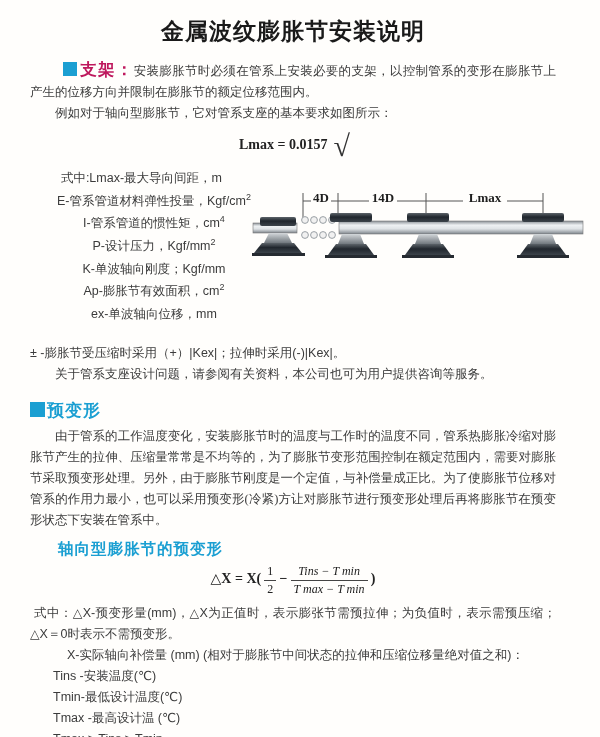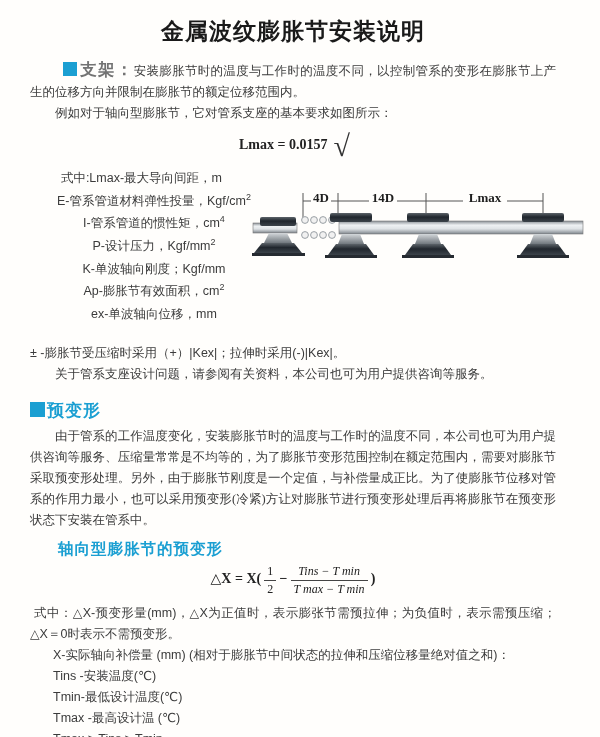--- a/index.html
+++ b/index.html
@@ -8,21 +8,21 @@
     font-family:"Liberation Sans","DejaVu Sans",sans-serif;
     color:#3b3b3b;font-size:12.5px;
   }
   .page{box-sizing:border-box;width:600px;height:727px;padding:10px 44px 0 30px;background:#fffefc;}
   h1{margin:6px 0 12px;text-align:center;font-size:23px;letter-spacing:1px;color:#1a1a1a;font-weight:bold;}
   p{margin:0;line-height:21px;text-align:justify;}
   .indent{text-indent:2em;font-family:Liberation Serif, serif;}
   .first-para{text-indent:33px;}
   .sq{display:inline-block;width:14px;height:14px;background:#1b9fd2;margin-right:3px;vertical-align:-1px;}
   .sq-big{display:inline-block;width:15px;height:15px;background:#1b9fd2;margin-right:2px;vertical-align:-1px;}
-  .sec-inline{color:#737373;font-size:16.5px;font-weight:bold;letter-spacing:1px;}
+  .sec-inline{color:#be185d;font-size:16.5px;font-weight:bold;letter-spacing:1px;}
   .sec-head{color:#1b9fd2;font-size:17px;font-weight:bold;margin:14px 0 4px;letter-spacing:1px;}
   .sub-head{color:#1b9fd2;font-size:15.5px;font-weight:bold;margin:8px 0 4px;letter-spacing:1px;}
   .sub-head.axial{margin-left:28px;}
   
   .formula{text-align:center;font-family:"Liberation Serif","DejaVu Serif",serif;color:#222;}
   .f1{margin:7px 0 4px;}
   .f2{margin:4px 0 6px;}
   .f-bold{font-weight:bold;font-size:14px;}
   .sqrt{display:inline-flex;align-items:center;margin-left:6px;vertical-align:middle;}
   .radical{font-size:30px;line-height:30px;margin-right:-3px;color:#333;font-weight:normal;}
@@ -32,32 +32,32 @@
   .frac .d{display:block;padding:1px 3px 0;}
   .ital{font-style:italic;}
   
   .cols{display:flex;margin-top:2px;margin-right:-26px;}
   .col-defs{flex:0 0 215px;}
   .def-line{line-height:18.5px;padding-left:27px;white-space:nowrap;text-align:center;}
   .def-line:first-child{padding-left:2px;}
   .def-line sup{font-size:9px;}
   .col-fig{flex:1;padding-top:22px;}
   .pm-line{margin-top:19px;}
-  .hang{margin-left:23px;}
+  .hang{margin-left:37px;}
   .temps div{line-height:21px;margin-left:23px;}
   .expl{text-indent:4px;}
 </style>
 </head>
 <body>
 
 <div class="page">
 
   <h1>金属波纹膨胀节安装说明</h1>
 
-  <p class="first-para"><span class="sq"></span><span class="sec-inline">支架：</span><span>安装膨胀节时的温度与工作时的温度不同，以控制管系的变形在膨胀节上产生的位移方向并限制在膨胀节的额定位移范围内。</span></p>
+  <p class="first-para"><span class="sq"></span><span class="sec-inline">支架：</span><span>安装膨胀节时必须在管系上安装必要的支架，以控制管系的变形在膨胀节上产生的位移方向并限制在膨胀节的额定位移范围内。</span></p>
 
   <p class="indent">例如对于轴向型膨胀节，它对管系支座的基本要求如图所示：</p>
 
   <div class="formula f1">
     <span class="f-bold">Lmax = 0.0157</span><span class="sqrt">
         <span class="radical">√</span>
       </span>
   </div>
 
   <div class="cols">
@@ -147,21 +147,21 @@
           <rect x="266" y="68" width="52" height="3" fill="#262b31"></rect>
         </g>
       </svg>
     </div>
   </div>
 
   <p class="pm-line">± -膨胀节受压缩时采用（+）|Kex|；拉伸时采用(-)|Kex|。</p>
   <p class="indent">关于管系支座设计问题，请参阅有关资料，本公司也可为用户提供咨询等服务。</p>
 
   <div class="sec-head"><span class="sq-big"></span><span>预变形</span></div>
-  <p class="indent">由于管系的工作温度变化，安装膨胀节时的温度与工作时的温度不同，本公司也可为用户提供咨询等服务、压缩量常常是不均等的，为了膨胀节变形范围控制在额定范围内，需要对膨胀节采取预变形处理。另外，由于膨胀节刚度是一个定值，与补偿量成正比。为了使膨胀节位移对管系的作用力最小，也可以采用预变形(冷紧)方让对膨胀节进行预变形处理后再将膨胀节在预变形状态下安装在管系中。</p>
+  <p class="indent">由于管系的工作温度变化，安装膨胀节时的温度与工作时的温度不同，管系热膨胀冷缩对膨胀节产生的拉伸、压缩量常常是不均等的，为了膨胀节变形范围控制在额定范围内，需要对膨胀节采取预变形处理。另外，由于膨胀节刚度是一个定值，与补偿量成正比。为了使膨胀节位移对管系的作用力最小，也可以采用预变形(冷紧)方让对膨胀节进行预变形处理后再将膨胀节在预变形状态下安装在管系中。</p>
 
   <div class="sub-head axial">轴向型膨胀节的预变形</div>
 
   <div class="formula f2">
     <span class="f-bold">△X = X(</span>
     <span class="frac"><span class="n">1</span><span class="d">2</span></span>
     <span class="f-bold">−</span>
     <span class="frac ital"><span class="n">Tins − T min</span><span class="d">T max − T min</span></span>
     <span class="f-bold">)</span>
   </div>

